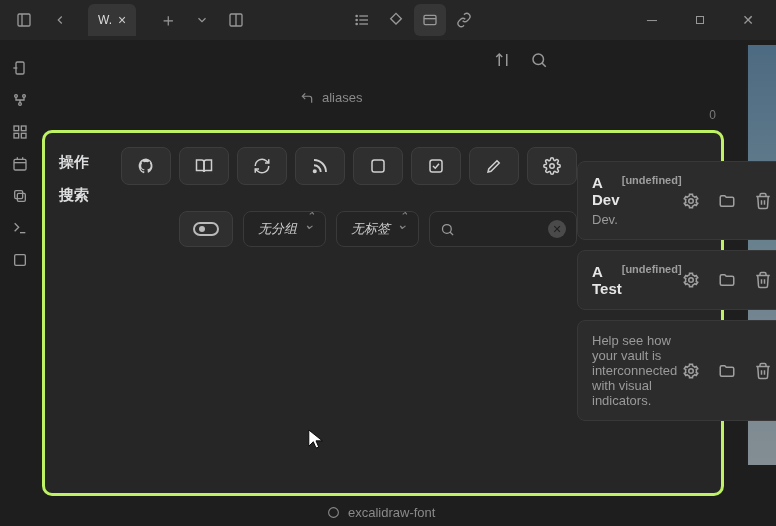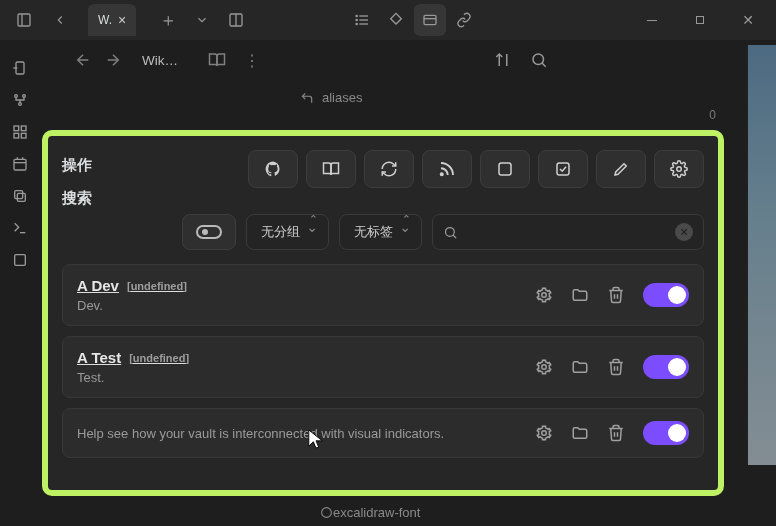--- a/index.html
+++ b/index.html
@@ -25,57 +25,57 @@
 .nav-btn { color: #808080; display: flex; align-items: center; }
 .crumb { color: #bdbdbd; font-size: 13.5px; margin-left: 8px; }
 .navrow-right { margin-left: auto; display: flex; align-items: center; gap: 18px; padding-right: 220px; color: #989898; }
 
 .leftrail { position: absolute; left: 0; top: 42px; width: 40px; display: flex; flex-direction: column; align-items: center; gap: 16px; padding-top: 18px; }
 .leftrail div { color: #9a9a9a; font-size: 15px; }
 
 .aliases-row { position: absolute; left: 300px; top: 90px; display: flex; align-items: center; gap: 8px; color: #8a8a8a; font-size: 13px; }
 .aliases-count { position: absolute; right: 60px; top: 108px; color: #7a7a7a; font-size: 12px; }
 
-.bottom-row { position: absolute; left: 320px; top: 505px; display: flex; align-items: center; gap: 0; color: #8a8a8a; font-size: 13px; }
+.bottom-row { position: absolute; left: 327px; top: 505px; display: flex; align-items: center; gap: 8px; color: #8a8a8a; font-size: 13px; }
 
 .rightpanel { position: absolute; right: 0; top: 45px; width: 30px; height: 420px; background: linear-gradient(180deg,#73a9d4 0%, #a0cfe8 40%, #d7e9f4 100%); border-left: 2px solid #222; opacity: 0.55;}
 
 .modal {
   position: absolute; left: 42px; top: 130px; width: 682px; height: 366px;
-  background: #262626; border: 6px solid #bef264; border-radius: 10px;
-  display: flex; flex-direction: column; padding: 14px;
+  background: #262626; border: 3px solid #bef264; border-radius: 10px;
+  display: flex; flex-direction: row; padding: 14px;
 }
 .modal-header { display: flex; align-items: flex-start; gap: 12px; }
 .header-left { display: flex; flex-direction: column; gap: 14px; width: 50px; padding-top: 6px; }
 .header-left span { font-size: 15px; color: #dcddde; font-weight: 600; }
 .header-toolbar { display: flex; gap: 8px; margin-left: auto; }
 .tool-btn {
   width: 50px; height: 38px; background: #2f2f2f; border: 1px solid #3d3d3d;
   border-radius: 8px; display: flex; align-items: center; justify-content: center; color: #cfcfcf;
 }
 .filter-row { display: flex; align-items: center; gap: 10px; margin-top: 14px; margin-left: 58px; }
 .pill-toggle { width: 54px; height: 36px; background: #2f2f2f; border: 1px solid #3d3d3d; border-radius: 8px; display: flex; align-items: center; justify-content: center; }
 .pill-inner { width: 26px; height: 14px; border: 2px solid #bababa; border-radius: 8px; position: relative; }
 .pill-inner::after { content:""; position:absolute; width:6px; height:6px; border-radius:50%; background:#bababa; top:2px; left:4px; }
 .select {
   height: 36px; padding: 0 28px 0 14px; background: #242424; border: 1px solid #3a3a3a;
-  border-radius: 8px; display: flex; align-items: center; color: #cfcfcf; font-size: 13px; position: relative;
+  border-radius: 8px; display: flex; align-items: center; color: #cfcfcf; font-size: 13px; position: relative; font-style: italic;
 }
 .select::after { content: "⌄"; position: absolute; right: 10px; color: #888; font-size: 14px; top: 4px;}
 .select::before { content: "⌃"; position: absolute; right: 10px; color: #888; font-size: 11px; top: -2px;}
 .searchbox { flex: 1; height: 36px; background: #242424; border: 1px solid #3a3a3a; border-radius: 8px; display: flex; align-items: center; padding: 0 10px; gap: 8px; }
 .searchbox .clear { margin-left: auto; width: 18px; height:18px; background:#4a4a4a; border-radius: 50%; display:flex; align-items:center; justify-content:center; color:#1e1e1e; font-size:11px; }
 
 .list { margin-top: 14px; display: flex; flex-direction: column; gap: 10px; }
 .item {
   background: #2c2c2c; border: 1px solid #383838; border-radius: 8px;
   padding: 12px 14px; display: flex; align-items: center;
 }
 .item-text { display: flex; flex-direction: column; gap: 4px; flex: 1; min-width: 0;}
-.item-title-row { display: flex; align-items: center; gap: 8px; text-decoration: underline; }
+.item-title-row { display: flex; align-items: flex-start; gap: 0; }
 .item-title { font-weight: 700; font-size: 15px; color: #e6e6e6; }
 .item-tag { font-size: 11px; color: #9e9e9e; font-weight: 600; }
 .item-ver { font-size: 12px; color: #8a8ad0; }
 .item-desc { font-size: 13px; color: #9a9a9a; }
 .item-actions { display: flex; align-items: center; gap: 18px; }
 .act-icon { color: #a0a0a0; display:flex; }
 .toggle { width: 46px; height: 24px; background: #7c4dff; border-radius: 14px; position: relative; }
 .toggle::after { content:""; position:absolute; right:3px; top:3px; width:18px; height:18px; background:#fff; border-radius:50%; }
 
 .cursor { position: absolute; left: 307px; top: 428px; pointer-events: none; color:#fff; font-size: 18px;}
@@ -149,42 +149,20 @@
     <div class="win-btn">
       <svg width="12" height="12" viewBox="0 0 24 24" fill="none" stroke="currentColor" stroke-width="2">
           <rect x="5" y="5" width="14" height="14"></rect>
         </svg>
     </div>
     <div class="win-btn">✕</div>
   </div>
 </div>
 
 <div class="navrow">
-  <div class="navrow-left">
-    <div class="nav-btn">
-      <svg width="18" height="18" viewBox="0 0 24 24" fill="none" stroke="currentColor" stroke-width="2">
-          <line x1="19" y1="12" x2="5" y2="12"></line>
-          <polyline points="12 19 5 12 12 5"></polyline>
-        </svg>
-    </div>
-    <div class="nav-btn">
-      <svg width="18" height="18" viewBox="0 0 24 24" fill="none" stroke="currentColor" stroke-width="2">
-          <line x1="5" y1="12" x2="19" y2="12"></line>
-          <polyline points="12 5 19 12 12 19"></polyline>
-        </svg>
-    </div>
-    <span class="crumb">Wik…</span>
-    <div class="nav-btn" style="margin-left:18px;">
-      <svg width="18" height="18" viewBox="0 0 24 24" fill="none" stroke="currentColor" stroke-width="2">
-          <path d="M2 4h7a3 3 0 0 1 3 3v13a2 2 0 0 0-2-2H2z"></path>
-          <path d="M22 4h-7a3 3 0 0 0-3 3v13a2 2 0 0 1 2-2h8z"></path>
-        </svg>
-    </div>
-    <div class="nav-btn" style="margin-left:6px;">⋮</div>
-  </div>
   <div class="navrow-right">
     <div>
       <svg width="18" height="18" viewBox="0 0 24 24" fill="none" stroke="currentColor" stroke-width="2">
           <line x1="7" y1="4" x2="7" y2="20"></line>
           <polyline points="3 8 7 4 11 8"></polyline>
           <line x1="17" y1="20" x2="17" y2="4"></line>
         </svg>
     </div>
     <div>
       <svg width="18" height="18" viewBox="0 0 24 24" fill="none" stroke="currentColor" stroke-width="2">
@@ -366,21 +344,20 @@
         <div class="toggle"></div>
       </div>
     </div>
 
     <div class="item">
       <div class="item-text">
         <div class="item-title-row">
           <span class="item-title">A Test</span>
           <span class="item-tag">[undefined]</span>
         </div>
-        <span class="item-desc">Test.</span>
       </div>
       <div class="item-actions">
         <span class="act-icon">
             <svg width="18" height="18" viewBox="0 0 24 24" fill="none" stroke="currentColor" stroke-width="2">
               <circle cx="12" cy="12" r="3"></circle>
               <path d="M19 14a7 7 0 0 0 0-4l2-1-2-3-2 1a7 7 0 0 0-3-2l0-2h-4l0 2a7 7 0 0 0-3 2l-2-1-2 3 2 1a7 7 0 0 0 0 4l-2 1 2 3 2-1a7 7 0 0 0 3 2l0 2h4l0-2a7 7 0 0 0 3-2l2 1 2-3z"></path>
             </svg>
           </span>
         <span class="act-icon">
             <svg width="18" height="18" viewBox="0 0 24 24" fill="none" stroke="currentColor" stroke-width="2">

